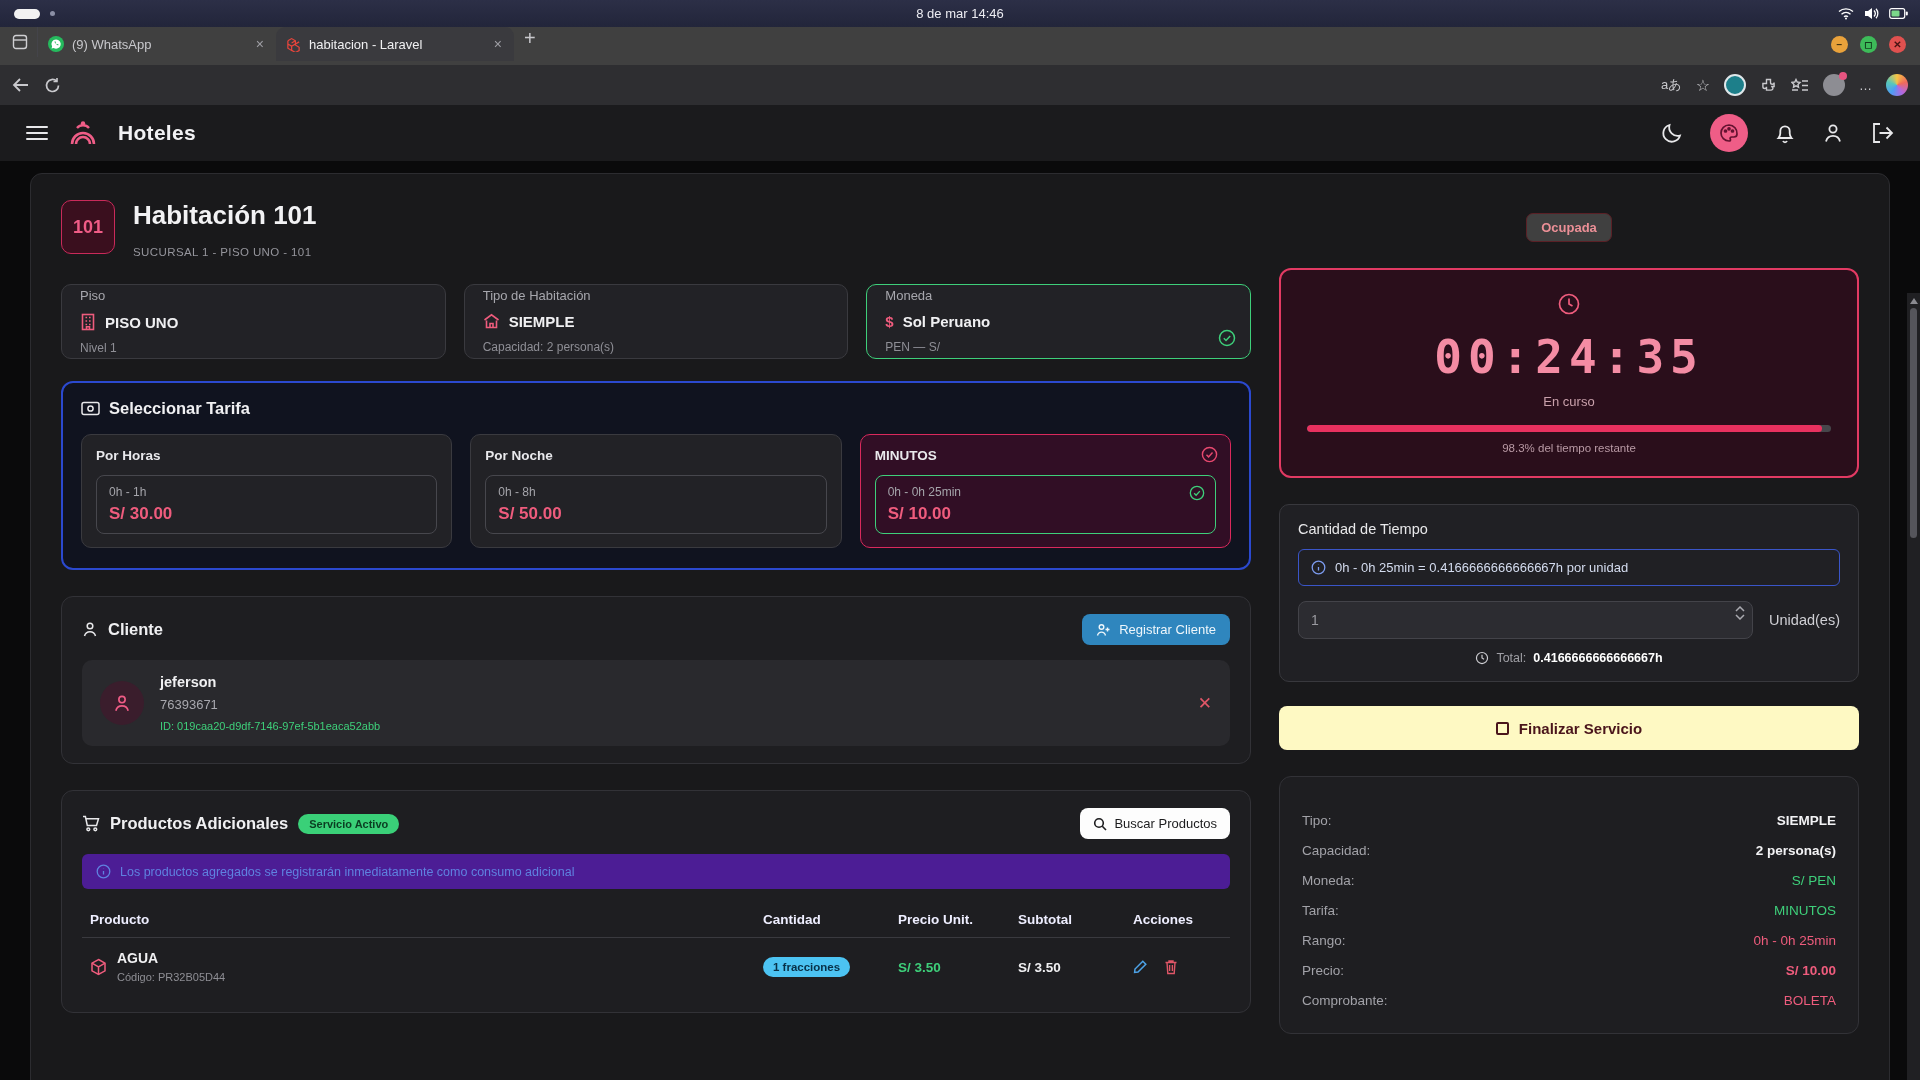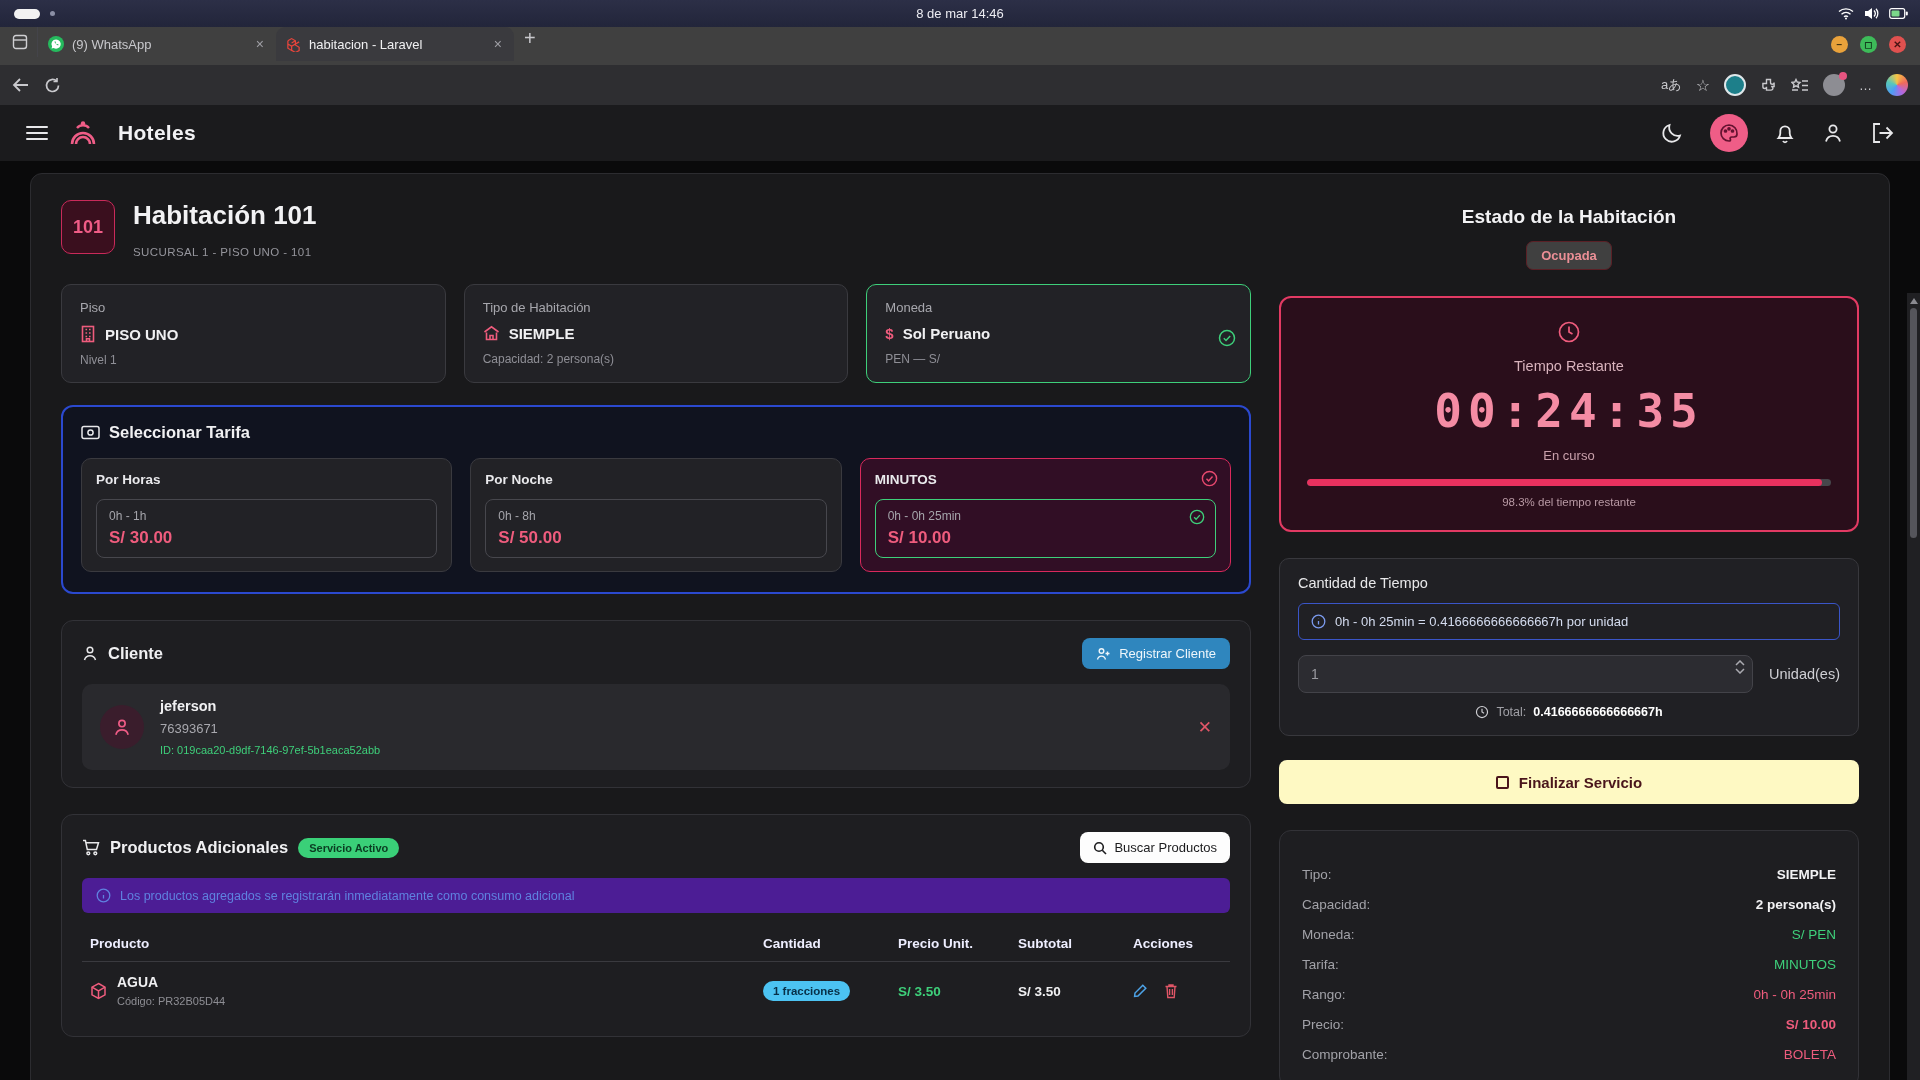--- a/index.html
+++ b/index.html
@@ -57,21 +57,21 @@
 
   
   .title-row { display:flex; gap:18px; align-items:flex-start; }
   .room-badge { width:54px; height:54px; border-radius:10px; background:#3a0f1e; border:1px solid #c92a5a;
     color:#ef5c86; font-weight:bold; font-size:18px; display:flex; align-items:center; justify-content:center; }
   .room-title { color:#f2f2f4; font-size:26px; font-weight:bold; }
   .room-sub { margin-top:15px; color:#95959c; font-size:11.5px; letter-spacing:.4px; }
 
   
   .cards3 { display:flex; gap:18px; margin-top:26px; }
-  .icard { flex:1; background:#222226; border:1px solid #3a3a3f; border-radius:10px; padding:15px 18px; position:relative; }
+  .icard { flex:1; background:#222226; border:1px solid #3a3a3f; border-radius:10px; padding:3px 18px; position:relative; }
   .icard.sel { border-color:#3ecf7a; }
   .icard .lbl { color:#a7a7ad; font-size:13px; }
   .icard .valrow { display:flex; align-items:center; gap:9px; margin-top:10px; }
   .icard .val { color:#f0f0f2; font-size:15px; font-weight:bold; }
   .icard .sub { color:#8f8f96; font-size:12px; margin-top:10px; }
   .icard .chk { position:absolute; right:14px; top:44px; color:#3ecf7a; }
   .dollar { color:#ef5c7d; font-weight:bold; font-size:15px; }
 
   
   .tarifa { margin-top:22px; background:#10131f; border:2px solid #2b49cf; border-radius:12px; padding:16px 18px 20px; }
@@ -533,29 +533,27 @@
                     </span>
                 </div>
               </td>
             </tr>
           </tbody>
         </table>
       </div>
     </div>
 
     <div class="right-col">
-      <div class="estado-title">Estado de la Habitación</div>
       <div class="estado-badge-wrap"><span class="estado-badge">Ocupada</span></div>
 
       <div class="timer-card">
         <span class="clk icon"><svg width="24" height="24" viewBox="0 0 24 24" fill="none" stroke="currentColor" stroke-width="1.7">
               <circle cx="12" cy="12" r="9.5"></circle>
               <path d="M12 6.5V12l3.5 2"></path>
             </svg></span>
-        <div class="t-label">Tiempo Restante</div>
         <div class="t-time">00:24:35</div>
         <div class="t-status">En curso</div>
         <div class="t-bar">
             <div class="t-fill" style="width: 98.3%;"></div>
           </div>
         <div class="t-pct">98.3% del tiempo restante</div>
       </div>
 
       <div class="qty-card">
         <div class="qty-title">Cantidad de Tiempo</div>

